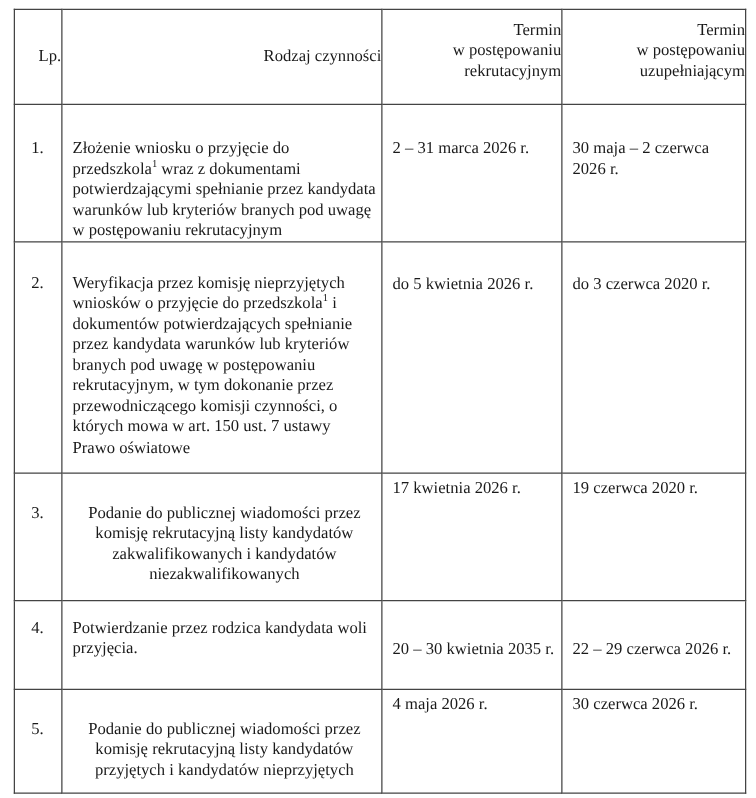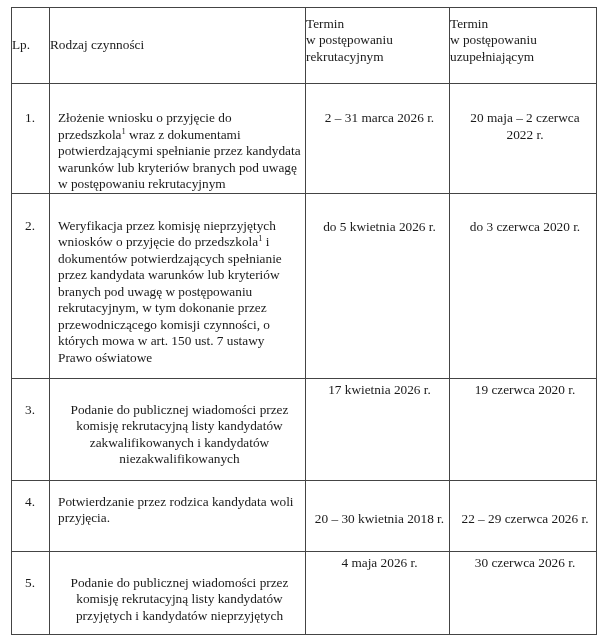--- a/index.html
+++ b/index.html
@@ -7,29 +7,29 @@
     .tbl {
       position: absolute; left: 11px; top: 7px;
       width: 585px; border-collapse: collapse; table-layout: fixed;
       font-family: "Liberation Serif", "DejaVu Serif", serif;
       font-size: 13.3px; line-height: 16.5px; color: #1a1a1a;
     }
     .tbl td, .tbl th {
       border: 1.5px solid #444444; vertical-align: top; padding: 0;
       font-weight: normal;
     }
-    .tbl th { text-align: left; vertical-align: middle; }
+    .tbl th { text-align: right; vertical-align: middle; }
     .c1 { width: 38px; }
     .c2 { width: 256px; }
     .c3 { width: 144px; }
     .c4 { width: 147px; }
     .head-row { height: 76px; }
     .lp-cell { padding: 14px 0 0 13px !important; }
     .act-cell { padding: 14px 4px 0 8px !important; }
-    .date-cell { padding: 14px 4px 0 8px !important; text-align: center; }
+    .date-cell { padding: 14px 4px 0 8px !important; }
     .r1 { height: 106px; }
     .r2 { height: 185px; }
     .r3 { height: 102px; }
     .r4 { height: 71px; }
     .r5 { height: 83px; }
     .sup { font-size: 8.5px; vertical-align: super; line-height: 0; }
     .pad-top-small { padding-top: 3px !important; }
     .r3 .act-cell, .r5 .act-cell { padding-top: 23px !important; text-align: center; }
     .r3 .lp-cell, .r5 .lp-cell { padding-top: 23px !important; }
     .r4 .act-cell, .r4 .lp-cell { padding-top: 13px !important; }
@@ -62,41 +62,41 @@
       <div style="margin-top:-10px">Termin</div>
       <div>w postępowaniu</div>
       <div>uzupełniającym</div>
     </th>
   </tr>
 
   <tr class="r1">
     <td class="lp-cell">1.</td>
     <td class="act-cell"><span>Złożenie wniosku o przyjęcie do przedszkola</span><span class="sup">1</span><span> wraz z dokumentami potwierdzającymi spełnianie przez kandydata warunków lub kryteriów branych pod uwagę w postępowaniu rekrutacyjnym</span></td>
     <td class="date-cell">2 – 31 marca 2026 r.</td>
-    <td class="date-cell" style="padding-right:30px">20 maja – 2 czerwca 2022 r.</td>
+    <td class="date-cell" style="padding-right:30px">30 maja – 2 czerwca 2026 r.</td>
   </tr>
 
   <tr class="r2">
     <td class="lp-cell">2.</td>
     <td class="act-cell"><span>Weryfikacja przez komisję nieprzyjętych wniosków o przyjęcie do przedszkola</span><span class="sup">1</span><span> i dokumentów potwierdzających spełnianie przez kandydata warunków lub kryteriów branych pod uwagę w postępowaniu rekrutacyjnym, w tym dokonanie przez przewodniczącego komisji czynności, o których mowa w art. 150 ust. 7 ustawy Prawo oświatowe</span></td>
     <td class="date-cell">do 5 kwietnia 2026 r.</td>
     <td class="date-cell">do 3 czerwca 2020 r.</td>
   </tr>
 
   <tr class="r3">
     <td class="lp-cell">3.</td>
     <td class="act-cell"><span>Podanie do publicznej wiadomości przez komisję rekrutacyjną listy kandydatów zakwalifikowanych i kandydatów niezakwalifikowanych</span></td>
     <td class="date-cell pad-top-small">17 kwietnia 2026 r.</td>
     <td class="date-cell pad-top-small">19 czerwca 2020 r.</td>
   </tr>
 
   <tr class="r4">
     <td class="lp-cell">4.</td>
     <td class="act-cell"><span>Potwierdzanie przez rodzica kandydata woli przyjęcia.</span></td>
-    <td class="date-cell" style="padding-right:40px">20 – 30 kwietnia 2018 r.</td>
+    <td class="date-cell" style="padding-right:40px">20 – 30 kwietnia 2035 r.</td>
     <td class="date-cell" style="padding-right:40px">22 – 29 czerwca 2026 r.</td>
   </tr>
 
   <tr class="r5">
     <td class="lp-cell">5.</td>
     <td class="act-cell"><span>Podanie do publicznej wiadomości przez komisję rekrutacyjną listy kandydatów przyjętych i kandydatów nieprzyjętych</span></td>
     <td class="date-cell pad-top-small">4 maja 2026 r.</td>
     <td class="date-cell pad-top-small">30 czerwca 2026 r.</td>
   </tr>
 </tbody>

